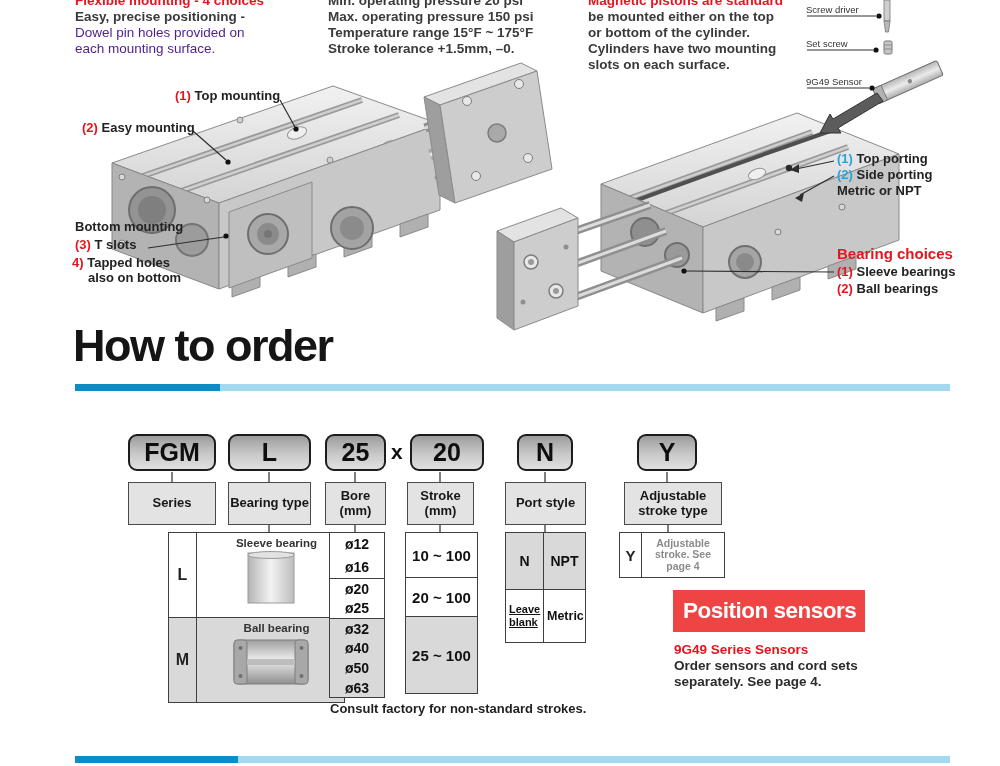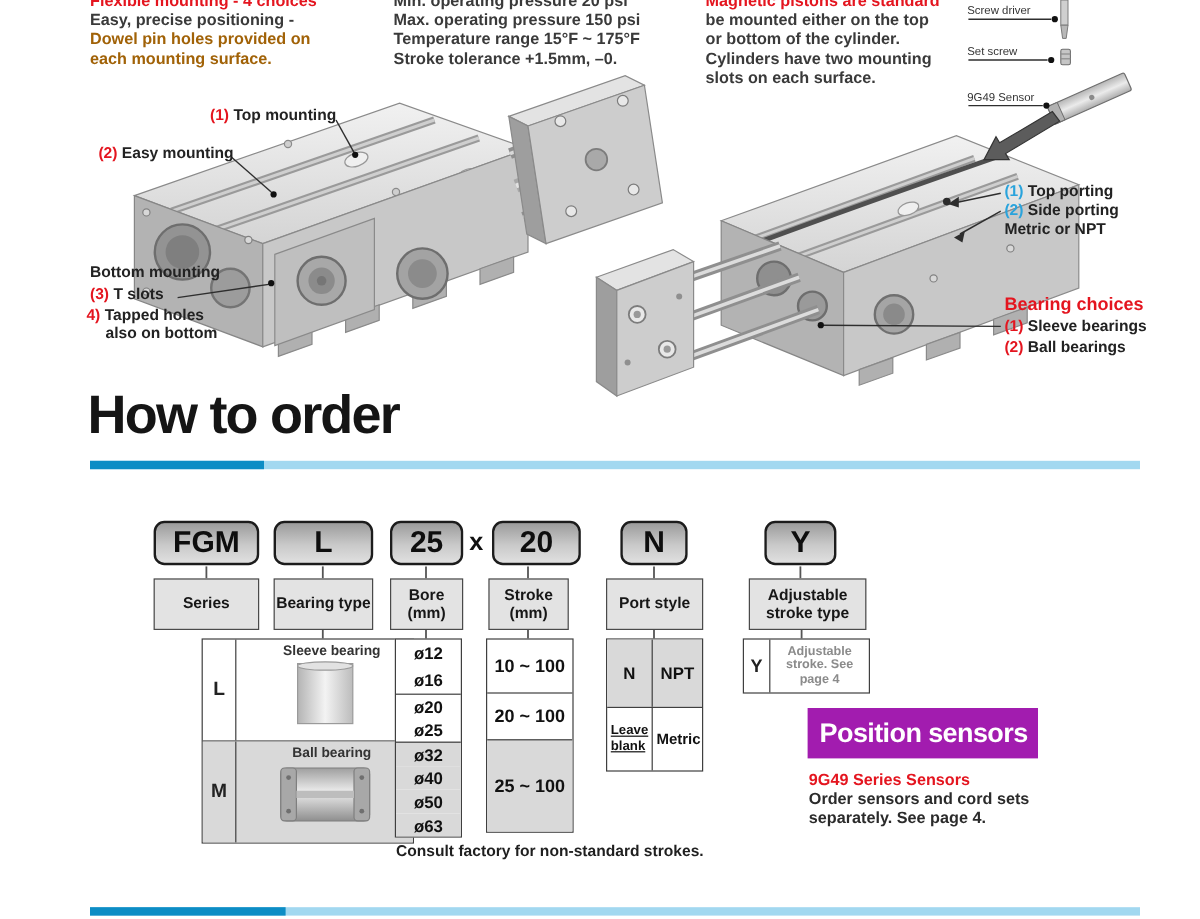--- a/index.html
+++ b/index.html
@@ -5,21 +5,21 @@
   html,body{margin:0;padding:0;background:#fff;}
   .page{position:relative;width:1000px;height:766px;background:#ffffff;overflow:hidden;
         font-family:"Liberation Sans",sans-serif;color:#222;}
   .art{position:absolute;left:0;top:0;z-index:1;pointer-events:none;}
   .txt{position:absolute;z-index:2;}
 
   
   .intro{font-size:13.5px;line-height:16px;font-weight:bold;color:#3a3a3a;white-space:nowrap;}
   .red{color:#e4151f;}
   .blue{color:#29a3dc;}
-  .soft{font-weight:bold;color:#a16207;}
+  .soft{font-weight:normal;color:#4c1d95;}
 
   
   .toollbl{font-size:9.5px;color:#333;white-space:nowrap;}
 
   
   .ann{font-size:13px;font-weight:bold;color:#222;white-space:nowrap;}
   .ann-title{font-size:15px;font-weight:bold;white-space:nowrap;}
 
   .h2o{font-size:45px;font-weight:bold;color:#151515;letter-spacing:-1.5px;white-space:nowrap;}
 
@@ -54,21 +54,21 @@
   .stroke-row{display:flex;align-items:center;justify-content:center;font-weight:bold;font-size:15px;color:#111;}
 
   .port-row{display:flex;}
   .pcell{box-sizing:border-box;display:flex;align-items:center;font-weight:bold;color:#111;}
 
   .adj-key{width:21px;border-right:1.5px solid #3f3f3f;display:flex;align-items:center;justify-content:center;
            font-weight:bold;font-size:15px;}
   .adj-text{width:82px;display:flex;align-items:center;justify-content:center;text-align:center;
             font-weight:bold;font-size:10.5px;line-height:11.5px;color:#8b8b8b;padding:2px 8px;box-sizing:border-box;}
 
-  .possens{position:absolute;left:673px;top:590px;width:192px;height:42px;background:#a21caf;color:#fff;
+  .possens{position:absolute;left:673px;top:590px;width:192px;height:42px;background:#ef4444;color:#fff;
            display:flex;align-items:center;font-weight:bold;font-size:22.5px;padding-left:10px;
            box-sizing:border-box;z-index:2;letter-spacing:-0.5px;}
   .senseries{font-size:13.5px;font-weight:bold;}
   .senbody{font-size:13.5px;font-weight:bold;color:#2b2b2b;line-height:16px;}
 
   .note{font-size:13px;font-weight:bold;color:#1f1f1f;white-space:nowrap;}
 </style>
 </head>
 <body>
 

